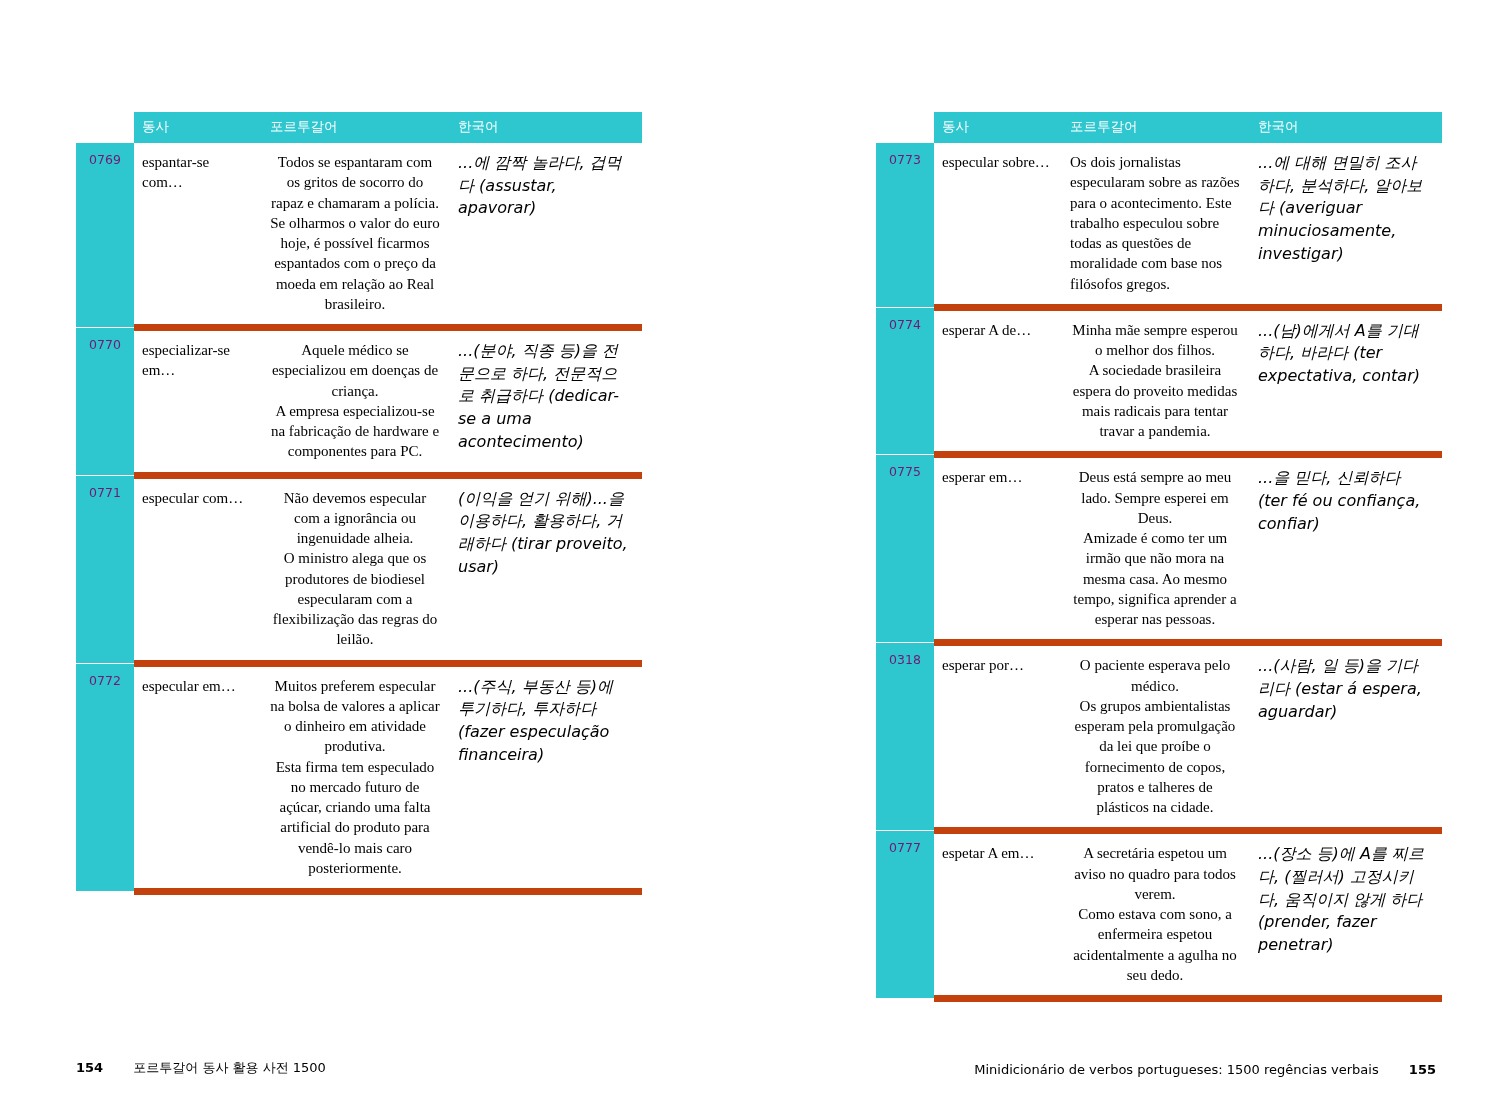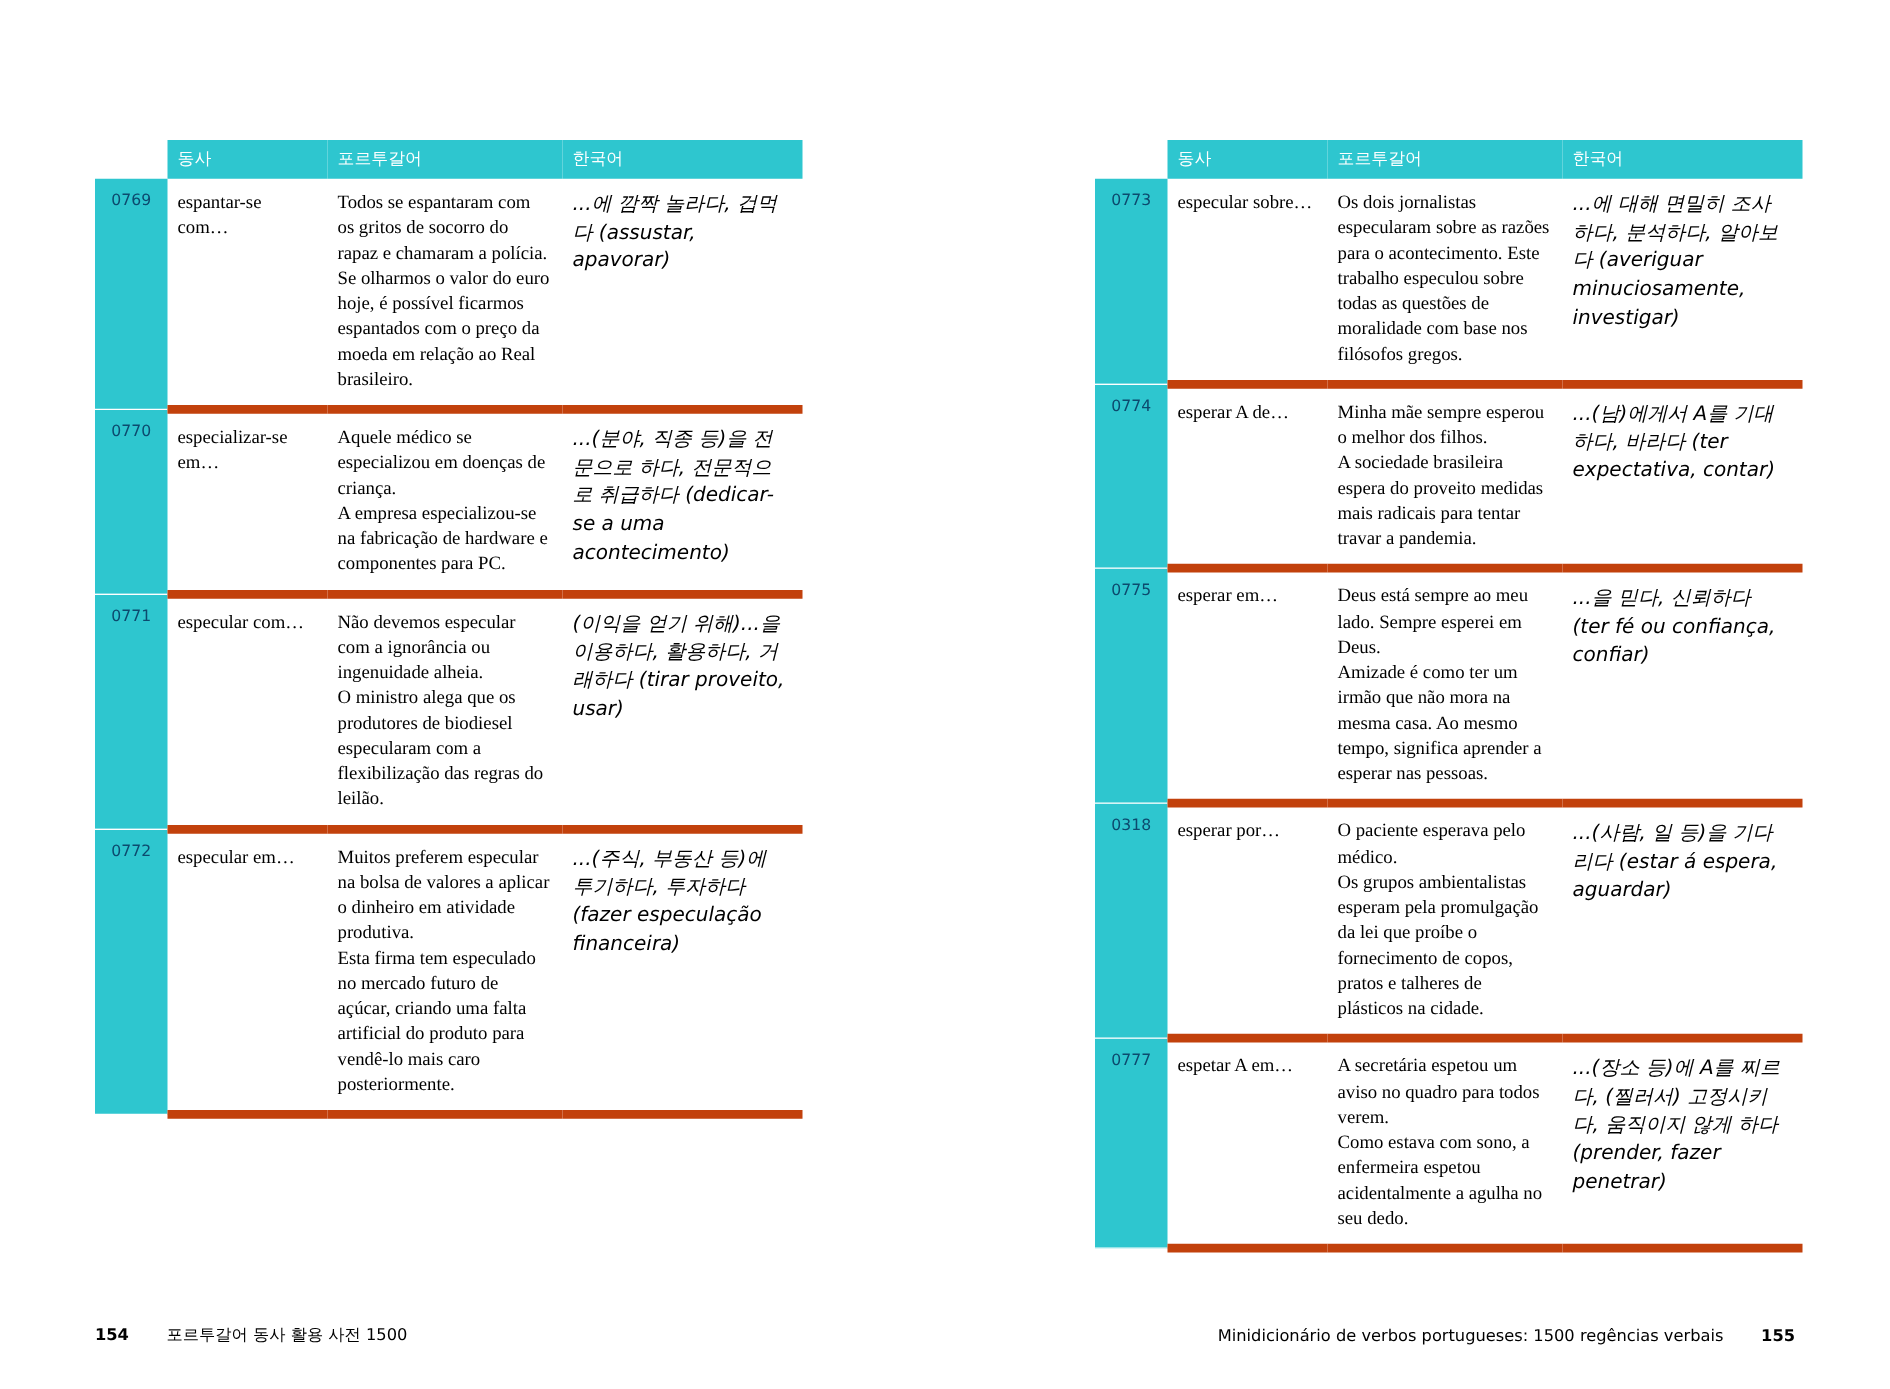--- a/index.html
+++ b/index.html
@@ -64,21 +64,21 @@
     background: #ffffff;
   }
   tbody td {
     vertical-align: top;
     padding: 8px 10px 10px 8px;
     border-bottom: 7px solid #c2410c;
     line-height: 1.35;
   }
   td.num {
     background: #2ec6cf;
-    color: #0c4a6e;
+    color: #701a75;
     font-family: "DejaVu Sans", sans-serif;
     font-size: 12.5px;
     text-align: center;
     padding: 9px 4px 0 4px;
     border-bottom: 1px solid #ffffff;
   }
   td.verb {
     font-size: 15px;
     font-family: "Liberation Serif", serif;
     padding-top: 9px;
@@ -90,20 +90,21 @@
   }
   td.kr {
     font-size: 16px;
     font-family: "DejaVu Sans", sans-serif;
     padding-top: 9px;
     line-height: 1.42;
     font-style: italic;
   }
   .pt p {
     margin: 0;
+    text-align: center;
   }
   .footer {
     position: absolute;
     bottom: 34px;
     left: 0;
     width: 1512px;
     font-family: "DejaVu Sans", sans-serif;
     font-size: 13px;
   }
   .footer .left-foot {

